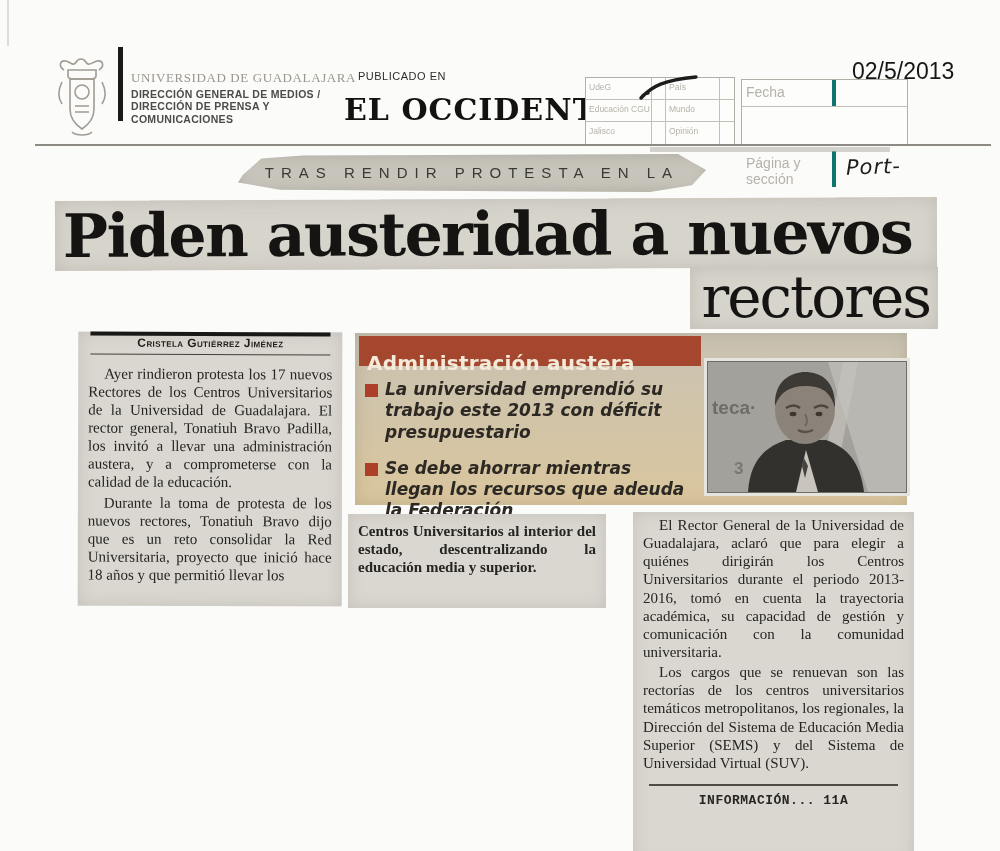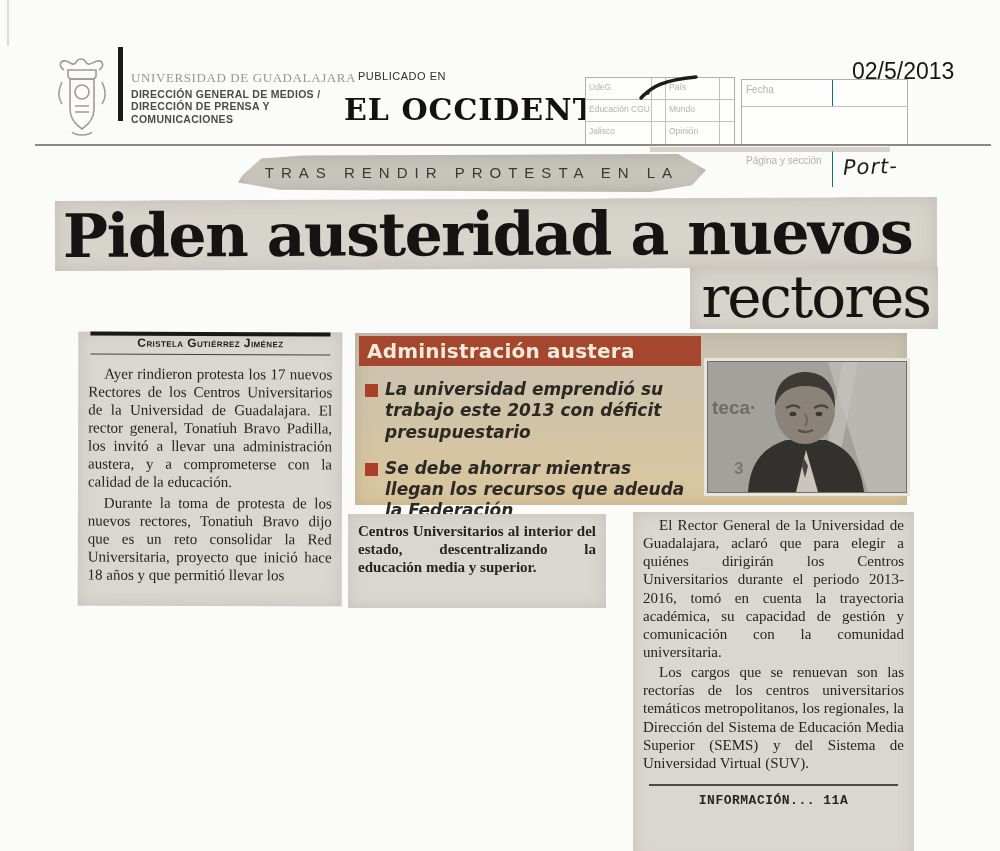--- a/index.html
+++ b/index.html
@@ -29,22 +29,22 @@
     font-size:8.5px;color:#b5b2a9;padding:4px 0 0 3px;overflow:hidden;white-space:nowrap;}
   #cat-grid .cell.last-col{border-right:none;}
   #cat-grid .cell.last-row{border-bottom:none;}
   #checkmark{left:638px;top:74px;width:62px;height:28px;}
 
   
   #meta-table{left:741px;top:79px;width:165px;height:64px;border:1px solid #b2afa7;
     background:#fdfdfb;}
   #meta-table .mrow{display:flex;border-bottom:1px solid #c3c0b8;}
   #meta-table .mrow:last-child{border-bottom:none;}
-  #meta-table .mlabel{width:86px;font-size:10px;color:#b5b2a9;padding:4px 0 0 4px;
-    border-right:1px solid #0f766e;}
+  #meta-table .mlabel{width:86px;font-size:14px;color:#b5b2a9;padding:4px 0 0 4px;
+    border-right:4px solid #0f766e;}
   #meta-row-fecha{height:26px;}
   #meta-row-pagina{height:36px;margin-top:44px;}
   #pagina-value{font-size:21px;color:#1d1d1d;font-family:"DejaVu Sans",sans-serif;
     font-style:italic;transform:rotate(-2deg);padding:4px 0 0 10px;letter-spacing:1px;}
 
   #header-rule{left:35px;top:144px;width:956px;height:2px;background:#8d8a83;}
   #smudge{left:650px;top:147px;width:240px;height:5px;background:#b3b0a9;opacity:.55;}
 
   
   #kicker{left:238px;top:154px;width:468px;height:38px;background:#c7c4bb;
@@ -76,21 +76,21 @@
   #byline{text-align:center;font-family:"Liberation Sans",sans-serif;font-weight:bold;
     font-size:12px;font-variant:small-caps;letter-spacing:.4px;color:#1e1d1b;
     padding:0 0 3px 0;}
   #byline-botrule{border-top:1px solid #43403b;margin:0 2px 10px 2px;}
 
   
   #infobox{left:355px;top:333px;width:552px;height:172px;
     background:linear-gradient(#c9c2b2,#dac69d);box-shadow:inset 0 0 16px rgba(120,110,90,.25);}
   #infobox-bar{position:absolute;left:4px;top:3px;width:342px;height:30px;background:#a5462e;}
   #infobox-title{font-family:"DejaVu Sans",sans-serif;font-weight:bold;font-size:20px;
-    color:#f3ead9;padding:3px 0 0 8px;letter-spacing:.2px;}
+    color:#f3ead9;padding:15px 0 0 8px;letter-spacing:.2px;}
   #infobox-bullets{position:absolute;left:10px;top:46px;width:330px;}
   .bullet{display:flex;margin-bottom:15px;}
   .bullet-sq{flex:0 0 13px;width:13px;height:13px;background:#ad3f28;margin:5px 7px 0 0;}
   .bullet-text{font-family:"DejaVu Sans",sans-serif;font-weight:bold;font-style:italic;
     font-size:17px;line-height:1.25;color:#2c2823;text-align:left;}
 
   #photo{position:absolute;left:352px;top:28px;width:198px;height:130px;
     border:1px solid #6f6d68;background:#b0aeaa;box-shadow:0 0 0 3px #e7e4dd;}
 
   #col2cont{left:348px;top:514px;width:258px;height:94px;padding:8px 10px;

